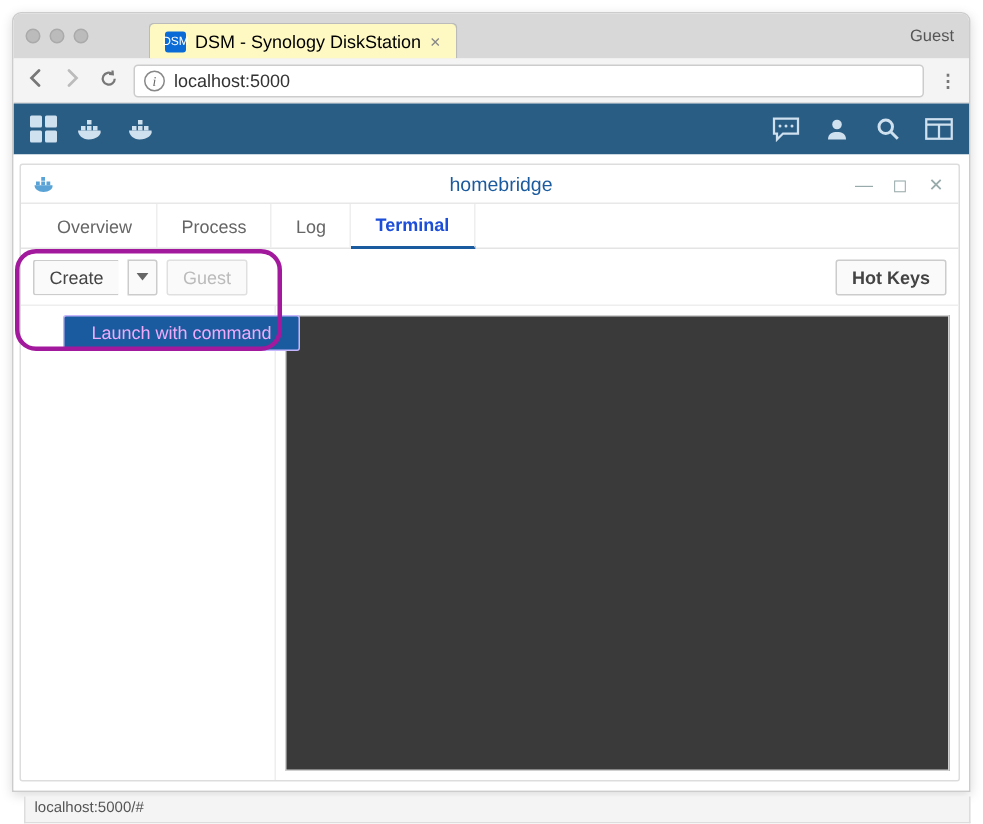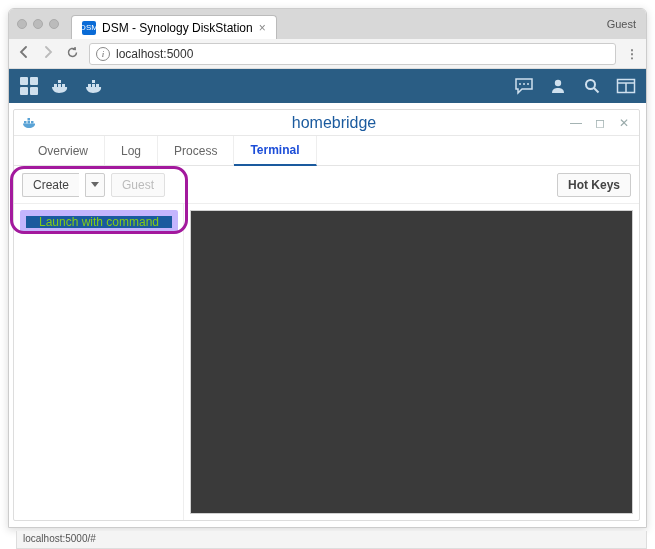--- a/index.html
+++ b/index.html
@@ -1,58 +1,58 @@
 <!DOCTYPE html>
 <html><head>
 <meta charset="utf-8">
 <style>
   * { box-sizing: border-box; margin: 0; padding: 0; }
   body { font-family: -apple-system, Helvetica, Arial, sans-serif; font-size: 12px; background: #fff; width: 655px; height: 549px; overflow: hidden; position: relative; }
   .browser-chrome { border: 1px solid #ccc; border-radius: 6px 6px 0 0; overflow: hidden; margin: 8px 8px 0 8px; height: 520px; box-shadow: 0 2px 8px rgba(0,0,0,0.15); display: flex; flex-direction: column; }
   .tab-strip { background: #d8d8d8; height: 30px; display: flex; align-items: center; padding: 0 0 0 8px; }
   .traffic { display: flex; gap: 6px; margin-right: 12px; }
   .dot { width: 10px; height: 10px; border-radius: 50%; background: #bbb; border:1px solid #aaa; }
-  .tab { background: #ffffff; border: 1px solid #bbb; border-bottom: none; border-radius: 4px 4px 0 0; padding: 4px 10px; display: flex; align-items: center; gap: 6px; height: 24px; align-self: flex-end; }
+  .tab { background: #fef9c3; border: 1px solid #bbb; border-bottom: none; border-radius: 4px 4px 0 0; padding: 4px 10px; display: flex; align-items: center; gap: 6px; height: 24px; align-self: flex-end; margin-left: 28px; }
   .favicon { width: 14px; height: 14px; background:#0a6bd6; color:#fff; font-size:8px; display:flex; align-items:center; justify-content:center; border-radius:2px; }
   .tab-close { color:#888; }
   .guest { margin-left: auto; margin-right: 10px; color:#555; font-size:11px; }
   .addr-bar { background: #f4f4f4; border-bottom:1px solid #ddd; height: 30px; display:flex; align-items:center; padding: 0 8px; gap:10px; }
   .nav-ico { color:#777; width:14px; text-align:center; }
   .addr-field { flex:1; display:flex; align-items:center; gap:6px; background:#fff; border:1px solid #ccc; border-radius:3px; height:22px; padding:0 6px; color:#333; }
   .info-ico { width:14px; height:14px; border:1px solid #888; border-radius:50%; display:flex; align-items:center; justify-content:center; font-size:9px; color:#666; font-style:italic; font-family:serif; }
   .kebab { color:#777; letter-spacing:0; line-height:6px; font-weight:bold; }
 
   .dsm-topbar { background:#2a5d84; height:34px; display:flex; align-items:center; padding: 0 10px; color:#fff; gap:14px; }
   .dsm-topbar .right { margin-left:auto; display:flex; gap:14px; align-items:center; }
   .top-ico { width:20px; height:20px; display:flex; align-items:center; justify-content:center; color:#cfe0ee; }
   .top-ico svg { overflow: visible; }
   .grid4 { display:grid; grid-template-columns:8px 8px; grid-template-rows:8px 8px; gap:2px; }
   .grid4 div { background:#cfe0ee; border-radius:1px; }
 
   .workspace { flex:1; background:#fff; position:relative; }
   .window { position:absolute; left:4px; top:6px; right:6px; bottom:6px; background:#fff; border:1px solid #ddd; border-radius:2px; display:flex; flex-direction:column; }
   .win-title { height:26px; display:flex; align-items:center; padding:0 8px; gap:6px; border-bottom:1px solid #e8e8e8; }
-  .win-title .title { position:absolute; left:15px; right:0; text-align:center; color:#1a5a9e; font-weight:500; font-size:16px; pointer-events:none; }
+  .win-title .title { position:absolute; left:15px; right:0; text-align:center; color:#1a5a9e; font-weight:500; font-size:13px; pointer-events:none; }
   .win-ctrls { margin-left:auto; display:flex; gap:10px; color:#9aa; }
   .win-ctrls span { width:14px; text-align:center; }
 
   .tabs-row { height:30px; display:flex; align-items:stretch; border-bottom:1px solid #e4e4e4; padding-left:8px; }
   .wtab { padding:0 16px; display:flex; align-items:center; color:#666; border-right:1px solid #eee; }
   .wtab.active { color:#1d4ed8; font-weight:600; border-bottom:2px solid #1a5a9e; margin-bottom:-1px; }
 
   .toolbar { height:38px; display:flex; align-items:center; padding:0 8px; gap:6px; border-bottom:1px solid #eee; position:relative; }
   .btn { background:#fafafa; border:1px solid #ccc; border-radius:2px; height:24px; padding:0 10px; display:flex; align-items:center; color:#444; }
   .btn.split-main { border-radius:2px 0 0 2px; border-right:none;text-align:right; }
   .btn.split-caret { border-radius:0 2px 2px 0; padding:0 5px; }
   .btn.disabled { color:#bbb; border-color:#e0e0e0; }
   .hotkeys { margin-left:auto;font-weight:bold; }
 
   .body-area { flex:1; display:flex; }
   .side-panel { width:170px; border-right:1px solid #eee; position:relative; padding:6px; }
-  .dropdown-item { background:#1a5a9e; color:#84cc16; border:6px solid #c4b5fd; border-radius:2px; height:24px; display:flex; align-items:center; justify-content:center; width:158px; }
+  .dropdown-item { background:#1a5a9e; color:#f0abfc; border:1px solid #c4b5fd; border-radius:2px; height:24px; display:flex; align-items:center; justify-content:center; width:158px;margin-left:22px; }
   .content-panel { flex:1; padding:6px; }
   .terminal { width:100%; height:100%; background:#3a3a3a; border:1px solid #d0d0d0; }
 
   .status-bar { position:absolute; bottom:0; left:16px; right:8px; height:18px; background:#f4f4f4; border:1px solid #ddd; border-top:none; font-size:10px; padding:2px 6px; color:#555; }
 
   .annot { position:absolute; border:3px solid #a3199d; border-radius:14px; pointer-events:none; }
 </style>
 </head>
 <body>
 
@@ -174,22 +174,22 @@
         <div class="title">homebridge</div>
         <div class="win-ctrls">
           <span>—</span>
           <span>◻</span>
           <span>✕</span>
         </div>
       </div>
 
       <div class="tabs-row">
         <div class="wtab">Overview</div>
+        <div class="wtab">Process</div>
         <div class="wtab">Log</div>
-        <div class="wtab">Process</div>
         <div class="wtab active">Terminal</div>
       </div>
 
       <div class="toolbar">
         <div class="btn split-main">Create</div>
         <div class="btn split-caret">
           <svg width="8" height="6" viewBox="0 0 8 6">
               <path d="M0 0 L4 5 L8 0 Z" fill="#666"></path>
             </svg>
         </div>

